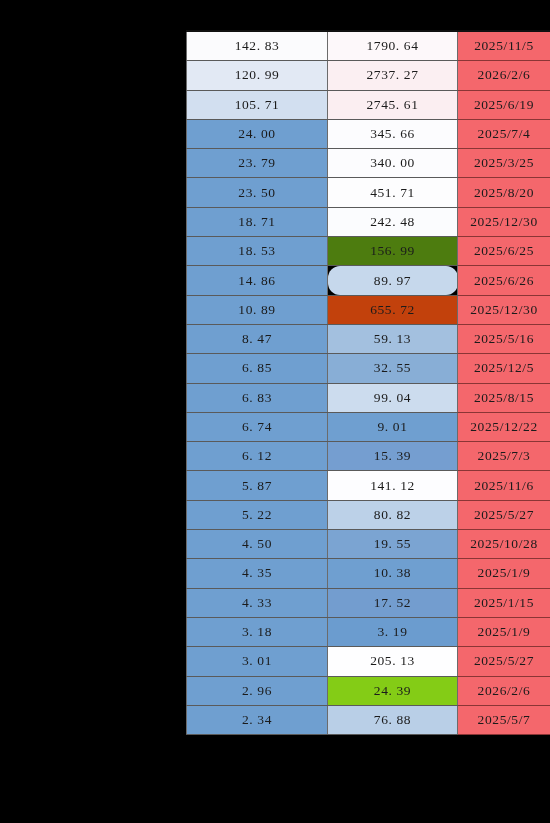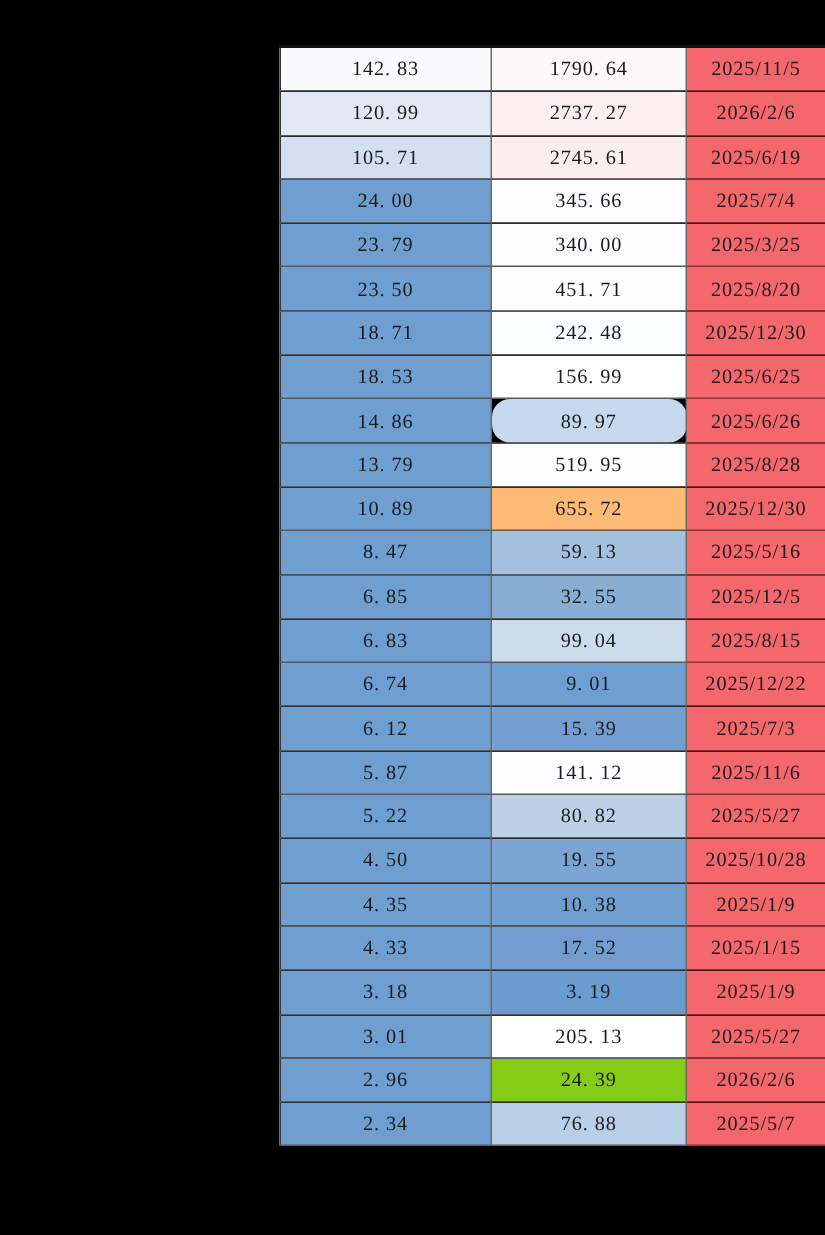--- a/index.html
+++ b/index.html
@@ -102,36 +102,31 @@
             <td class="col-value-b" style="background: rgb(253, 253, 254);">451. 71</td>
             <td class="col-date" style="background: rgb(244, 103, 108);">2025/8/20</td>
           </tr>
           <tr>
             <td class="col-value-a" style="background: rgb(111, 159, 208);">18. 71</td>
             <td class="col-value-b" style="background: rgb(251, 252, 254);">242. 48</td>
             <td class="col-date" style="background: rgb(244, 103, 108);">2025/12/30</td>
           </tr>
           <tr>
             <td class="col-value-a" style="background: rgb(111, 159, 208);">18. 53</td>
-            <td class="col-value-b" style="background: #ffffff;">156. 99</td>
+            <td class="col-value-b" style="background: #4d7c0f;">156. 99</td>
             <td class="col-date" style="background: rgb(244, 103, 108);">2025/6/25</td>
           </tr>
           <tr>
             <td class="col-value-a" style="background: rgb(111, 159, 208);">14. 86</td>
             <td class="col-value-b" style="background: rgb(198, 216, 236); border-radius: 12px;">89. 97</td>
             <td class="col-date" style="background: rgb(244, 103, 108);">2025/6/26</td>
           </tr>
           <tr>
-            <td class="col-value-a" style="background: rgb(111, 159, 208);">13. 79</td>
-            <td class="col-value-b" style="background: rgb(253, 253, 254);">519. 95</td>
-            <td class="col-date" style="background: rgb(244, 103, 108);">2025/8/28</td>
-          </tr>
-          <tr>
             <td class="col-value-a" style="background: rgb(111, 159, 208);">10. 89</td>
-            <td class="col-value-b" style="background: #fdba74;">655. 72</td>
+            <td class="col-value-b" style="background: #c2410c;">655. 72</td>
             <td class="col-date" style="background: rgb(244, 103, 108);">2025/12/30</td>
           </tr>
           <tr>
             <td class="col-value-a" style="background: rgb(111, 159, 208);">8. 47</td>
             <td class="col-value-b" style="background: rgb(163, 192, 223);">59. 13</td>
             <td class="col-date" style="background: rgb(244, 103, 108);">2025/5/16</td>
           </tr>
           <tr>
             <td class="col-value-a" style="background: rgb(111, 159, 208);">6. 85</td>
             <td class="col-value-b" style="background: rgb(136, 174, 214);">32. 55</td>

